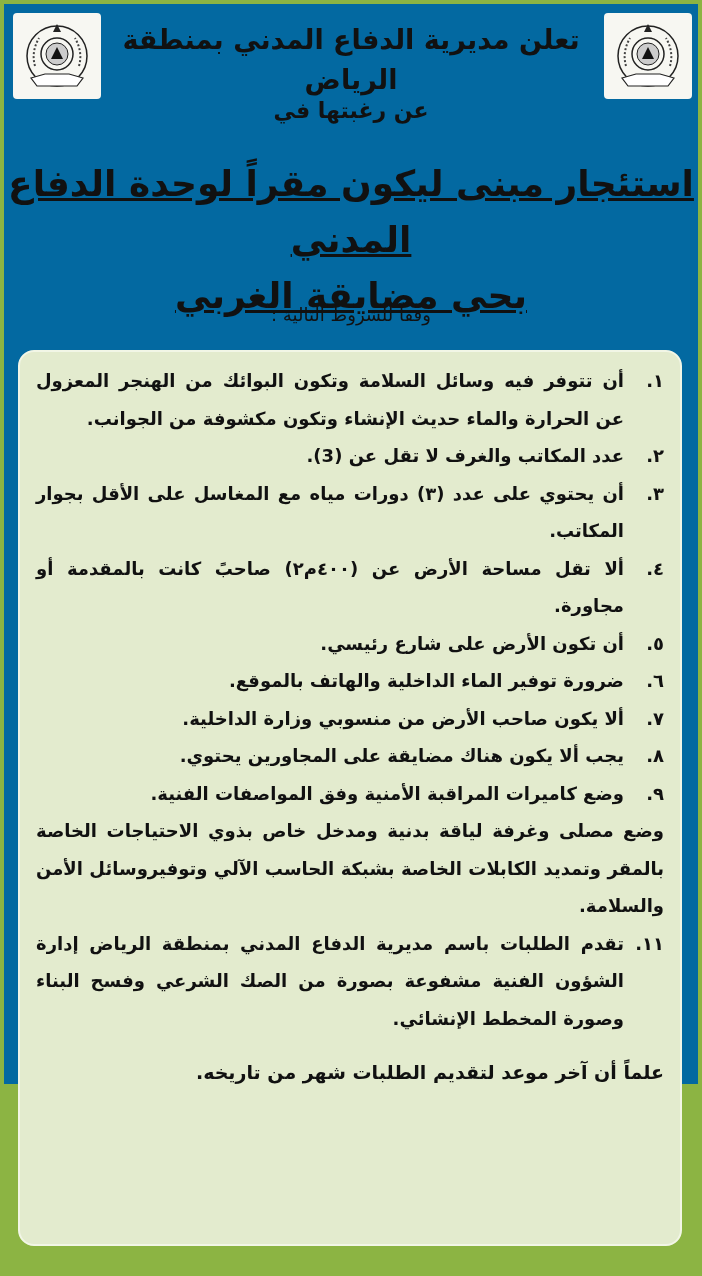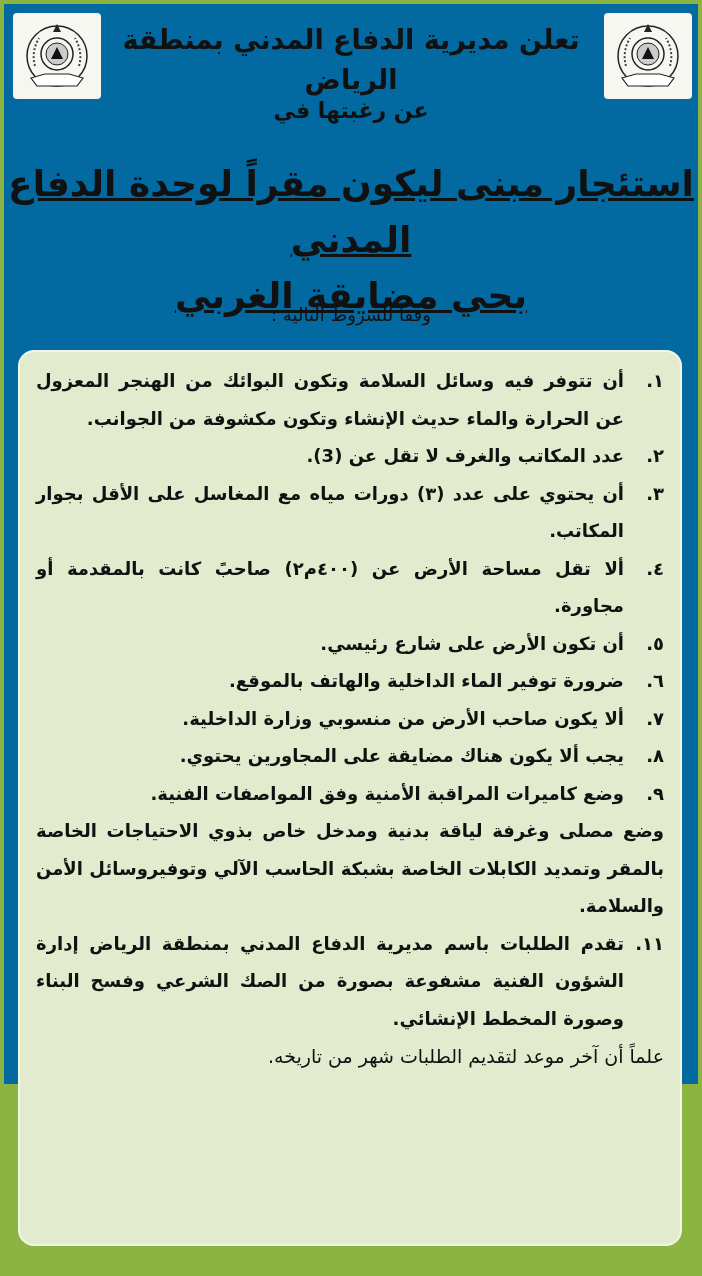--- a/index.html
+++ b/index.html
@@ -59,22 +59,22 @@
     .cond {
       display: flex; direction: rtl;
       font-weight: bold; font-size: 18px; line-height: 37.5px;
     }
     .cond .num {
       flex: 0 0 40px; text-align: right;
     }
     .cond .text { flex: 1; text-align: justify; }
     .footer-note {
       direction: rtl; text-align: right;
-      font-weight: normal; font-size: 19px; line-height: 30px;
-      margin-top: 4px; padding-right: 0;
+      font-weight: bold; font-size: 19px; line-height: 30px;
+      margin-top: 20px; padding-right: 0;
     }
   </style>
 </head>
 <body>
 
 <div class="ad">
 
   <div class="logo right">
     <svg viewBox="0 0 80 80">
       <circle cx="40" cy="40" r="30" fill="none" stroke="#222" stroke-width="1.5"></circle>

